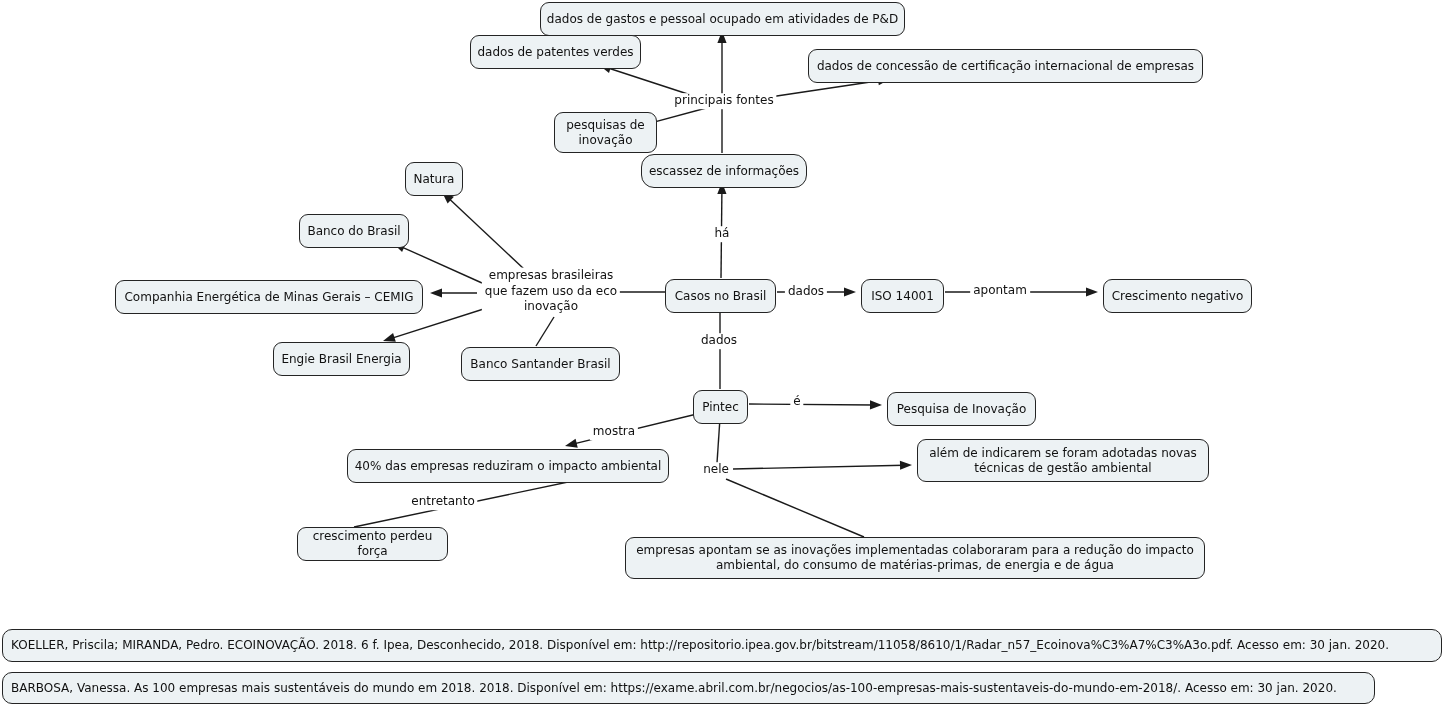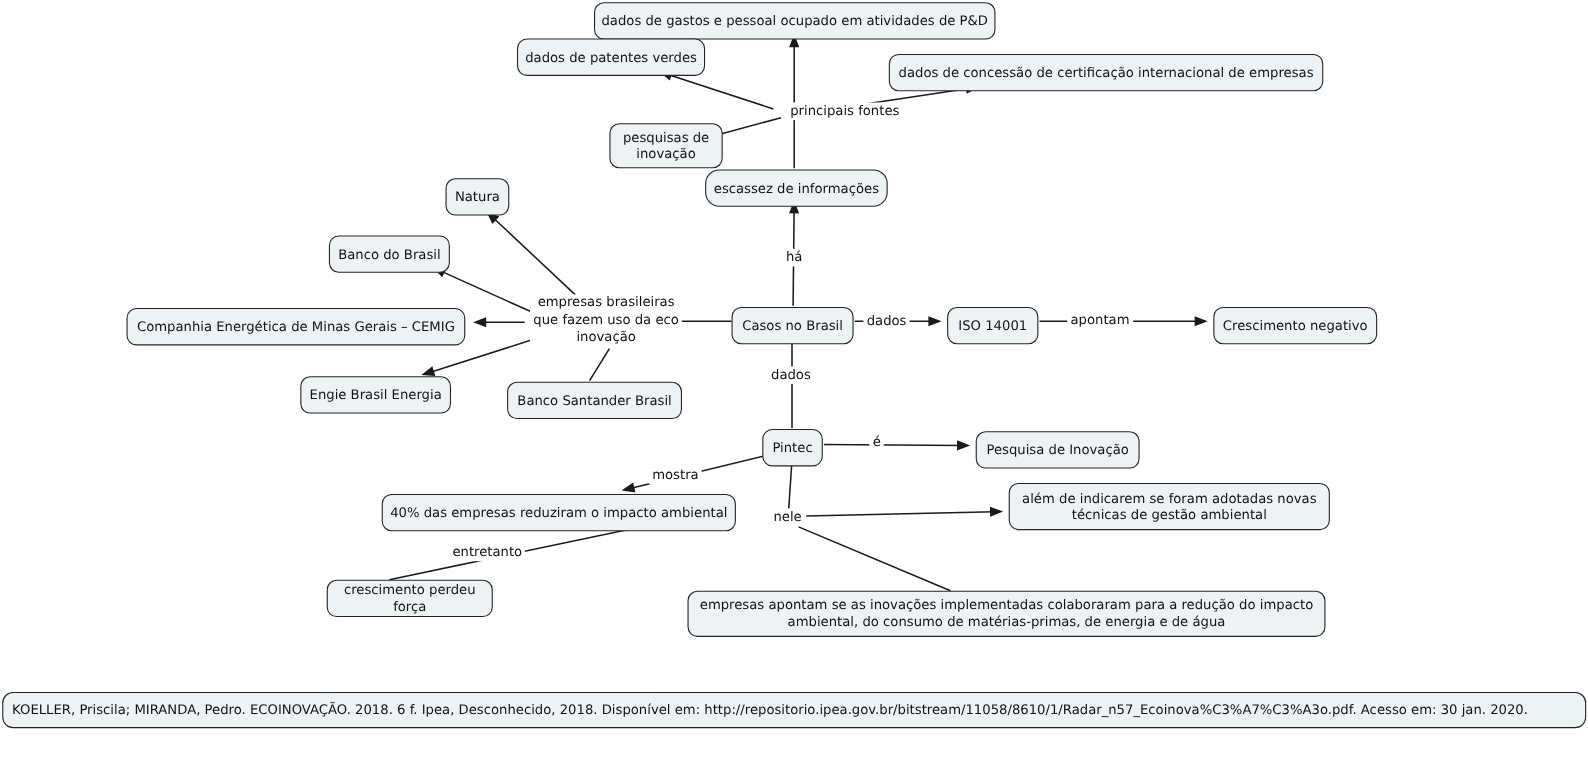--- a/index.html
+++ b/index.html
@@ -107,27 +107,28 @@
       <div class="node" style="left: 693px; top: 390px; width: 55px; height: 27px;">Pintec</div>
       <div class="node" style="left: 887px; top: 392px; width: 149px; height: 27px;">Pesquisa de Inovação</div>
       <div class="node" style="left: 347px; top: 449px; width: 322px; height: 27px;">40% das empresas reduziram o impacto ambiental</div>
       <div class="node" style="left: 917px; top: 439px; width: 292px; height: 43px;">além de indicarem se foram adotadas novas
 técnicas de gestão ambiental</div>
       <div class="node" style="left: 297px; top: 527px; width: 151px; height: 27px;">crescimento perdeu força</div>
       <div class="node" style="left: 625px; top: 537px; width: 580px; height: 42px;">empresas apontam se as inovações implementadas colaboraram para a redução do impacto
 ambiental, do consumo de matérias-primas, de energia e de água</div>
     </div>
   <div id="labels-layer">
-      <div class="link-label" style="left: 724px; top: 101px; margin-left: 44px;">principais fontes</div>
+      <div class="link-label" style="left: 724px; top: 101px;">principais fontes</div>
       <div class="link-label" style="left: 722px; top: 234px;">há</div>
       <div class="link-label" style="left: 551px; top: 291px;">empresas brasileiras
 que fazem uso da eco
 inovação</div>
       <div class="link-label" style="left: 806px; top: 292px;">dados</div>
       <div class="link-label" style="left: 1000px; top: 291px;">apontam</div>
       <div class="link-label" style="left: 719px; top: 341px;">dados</div>
       <div class="link-label" style="left: 797px; top: 402px;">é</div>
       <div class="link-label" style="left: 614px; top: 432px;">mostra</div>
       <div class="link-label" style="left: 716px; top: 470px;">nele</div>
       <div class="link-label" style="left: 443px; top: 502px;">entretanto</div>
     </div>
   <div class="ref-box" id="ref1">KOELLER, Priscila; MIRANDA, Pedro. ECOINOVAÇÃO. 2018. 6 f. Ipea, Desconhecido, 2018. Disponível em: http://repositorio.ipea.gov.br/bitstream/11058/8610/1/Radar_n57_Ecoinova%C3%A7%C3%A3o.pdf. Acesso em: 30 jan. 2020.</div>
+  <div class="ref-box" id="ref2">BARBOSA, Vanessa. As 100 empresas mais sustentáveis do mundo em 2018. 2018. Disponível em: https://exame.abril.com.br/negocios/as-100-empresas-mais-sustentaveis-do-mundo-em-2018/. Acesso em: 30 jan. 2020.</div>
 </div>
 
 </body></html>

